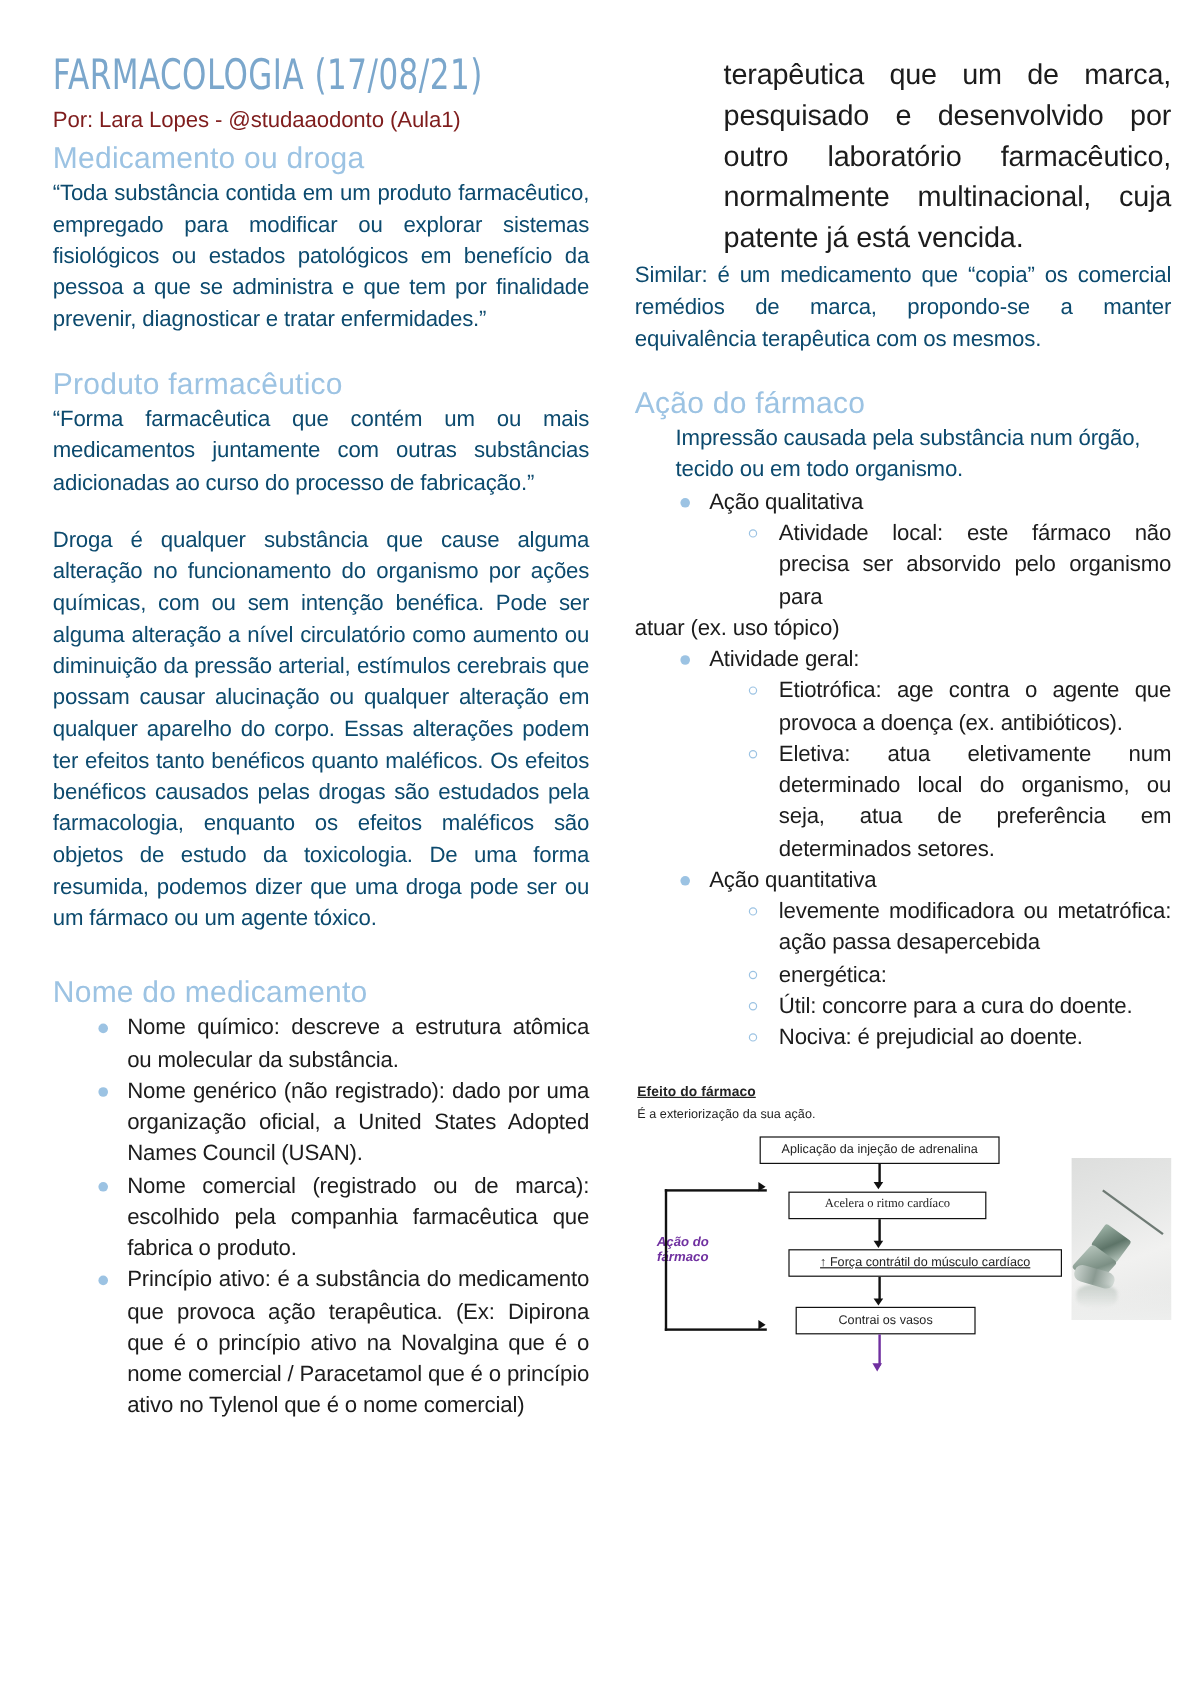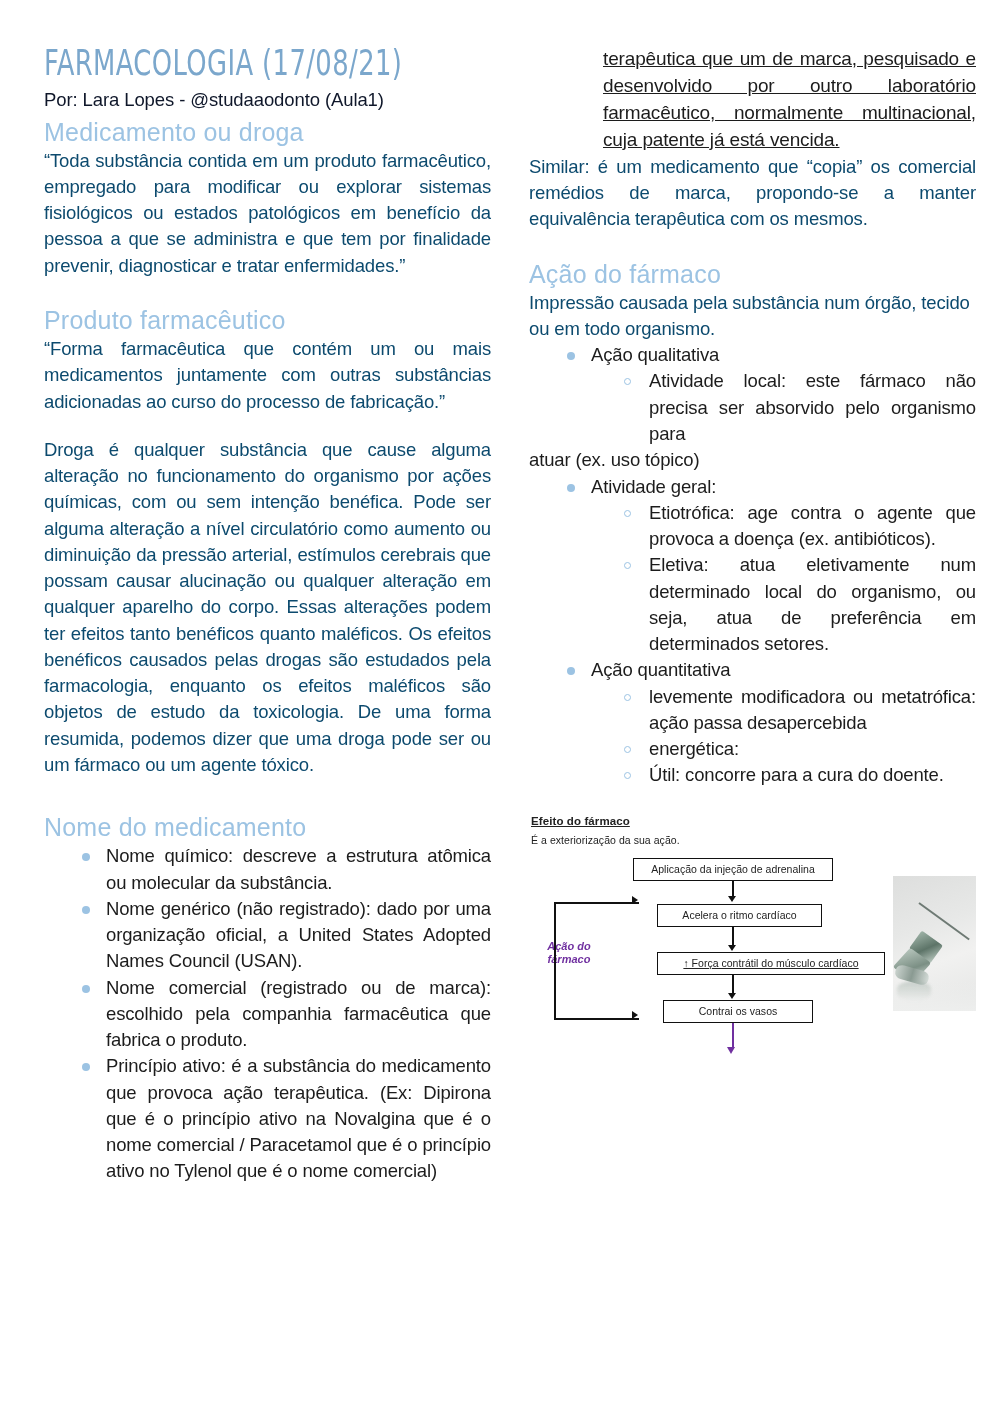--- a/index.html
+++ b/index.html
@@ -45,21 +45,21 @@
     text-transform: uppercase;
     transform: scaleX(0.82);
     transform-origin: left top;
     white-space: nowrap;
     margin: 0 0 6px 0;
   }
 
   .byline {
     font-size: 18.5px;
     line-height: 1.35;
-    color: #0f172a;
+    color: #7f1d1d;
     margin: 0 0 4px 0;
     letter-spacing: -0.1px;
   }
 
   
   h2.section {
     font-size: 25px;
     font-weight: 400;
     color: #9cc3e3;
     margin: 4px 0 1px 0;
@@ -70,21 +70,21 @@
   
   p.body {
     font-size: 18.5px;
     line-height: 1.42;
     margin: 0 0 0 0;
     text-align: justify;
     text-justify: inter-word;
     letter-spacing: -0.15px;
     color: #0c4a6e;
   }
-  p.body.noj { text-align: left; }
+  p.body.noj { text-align: left; margin-left: 34px; }
   .gap-md { height: 22px; }
   .gap-lg { height: 30px; }
 
   
   ul.lv1, ul.lv2 {
     list-style: none;
     margin: 0;
     padding: 0;
   }
   ul.lv1 > li {
@@ -131,27 +131,26 @@
 
   .outdent {
     font-size: 18.5px;
     line-height: 1.42;
     letter-spacing: -0.15px;
     text-align: left;
     margin: 0;
   }
 
   .cont-indent {
-    font-size: 19px;
+    font-size: 24px;
     line-height: 1.42;
     letter-spacing: -0.15px;
     text-align: justify;
     margin: 0;
     padding-left: 74px;
-    text-decoration: underline;
   }
 
   
   .diagram {
     position: relative;
     margin-top: 26px;
     width: 447px;
     font-family: "Liberation Sans", sans-serif;
     color: #222;
   }
@@ -180,21 +179,21 @@
     display: flex;
     align-items: center;
     justify-content: center;
     text-align: center;
     box-sizing: border-box;
     line-height: 1.2;
     padding: 0 6px;
     letter-spacing: 0.02px;
   }
   .d-b1 { left: 104px; top: 0px;   width: 200px; height: 23px; }
-  .d-b2 { left: 128px; top: 46px;  width: 165px; height: 23px; }
+  .d-b2 { left: 128px; top: 46px;  width: 165px; height: 23px; font-family: Liberation Serif, serif; }
   .d-b3 { left: 128px; top: 94px;  width: 228px; height: 23px; text-decoration: underline; }
   .d-b4 { left: 134px; top: 142px; width: 150px; height: 23px; }
   .d-b5 {
     left: 22px; top: 198px; width: 400px; height: 52px;
     flex-direction: column; justify-content: center; gap: 7px;
     border-width: 1.8px;
   }
   .d-b5 span {
     color: #7030a0;
     font-weight: bold;
@@ -391,20 +390,21 @@
             <li><span>Etiotrófica: age contra o agente que provoca a doença (ex. antibióticos).</span></li>
             <li><span>Eletiva: atua eletivamente num determinado local do organismo, ou seja, atua de preferência em determinados setores.</span></li>
           </ul>
         </li>
         <li>
           <span class="txt">Ação quantitativa</span>
           <ul class="lv2">
             <li><span>levemente modificadora ou metatrófica: ação passa desapercebida</span></li>
             <li><span> energética:</span></li>
             <li><span>Útil: concorre para a cura do doente.</span></li>
+            <li><span>Nociva: é prejudicial ao doente.</span></li>
           </ul>
         </li>
       </ul>
 
       <div class="diagram">
         <div class="diag-title">Efeito do fármaco</div>
         <div class="diag-sub">É a exteriorização da sua ação.</div>
 
         <div class="diag-canvas">
 

